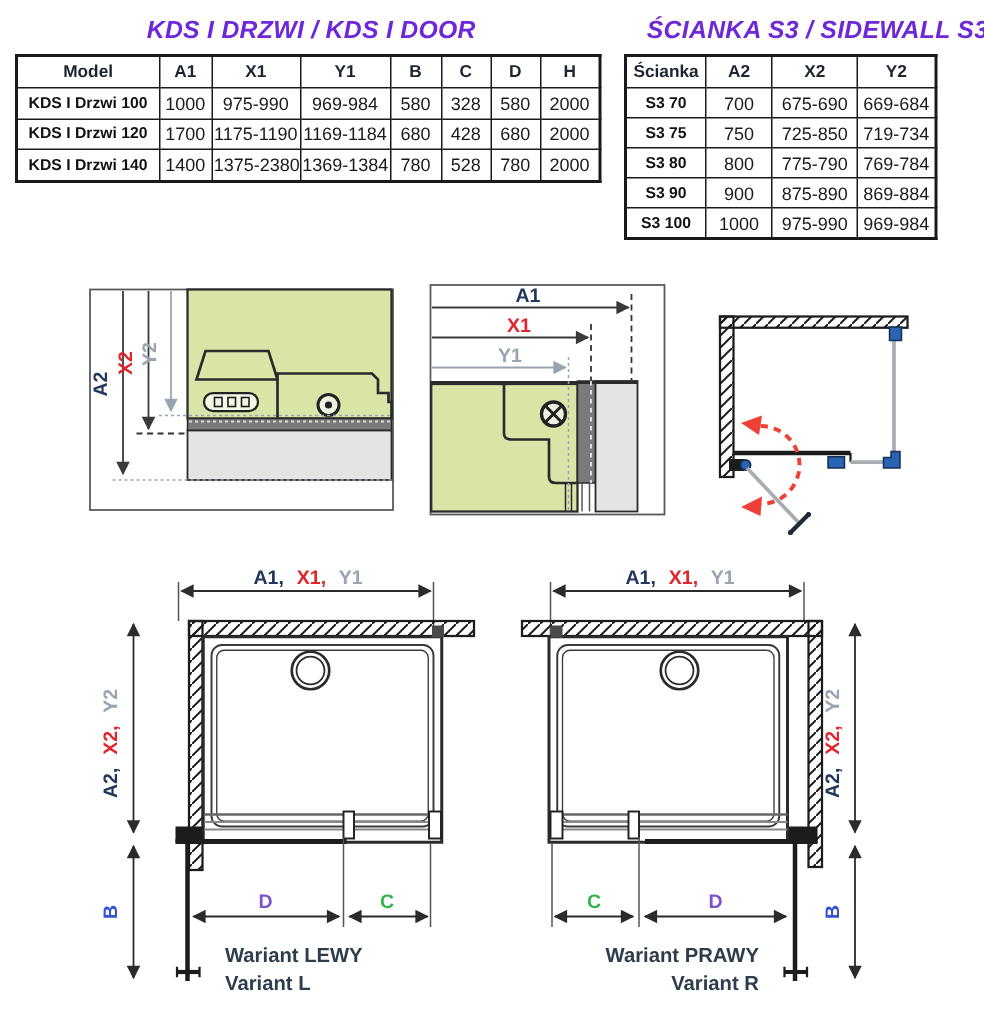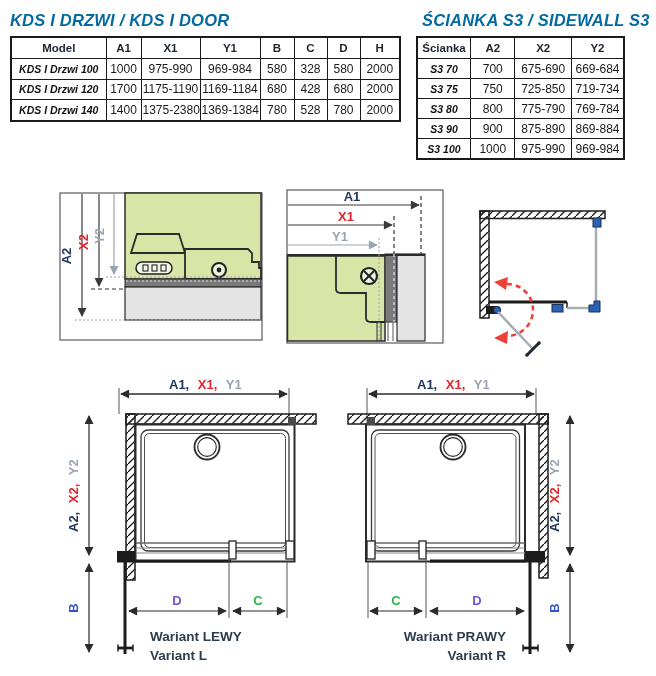--- a/index.html
+++ b/index.html
@@ -1,27 +1,27 @@
 <!DOCTYPE html>
 <html><head>
 <meta charset="utf-8">
 <style>
   html,body{margin:0;padding:0;background:#fff;}
   #sheet{position:relative;width:656px;height:676px;background:#fff;overflow:hidden;
          font-family:"Liberation Sans",sans-serif;}
   .abs{position:absolute;}
-  .title{font-size:16.5px;font-weight:bold;font-style:italic;color:#0369a1;text-align:left;
+  .title{font-size:16.5px;font-weight:bold;font-style:italic;color:#6d28d9;text-align:center;
          letter-spacing:.2px;white-space:nowrap;}
   table{border-collapse:collapse;background:#fff;table-layout:fixed;}
   table.spec{border:2px solid #1a1a1a;}
   .spec th,.spec td{border:1.5px solid #1a1a1a;text-align:center;vertical-align:middle;
          padding:0 1px;overflow:hidden;white-space:nowrap;}
   .spec th{font-size:11.5px;font-weight:bold;color:#1b2430;height:20px;}
   .spec td{font-size:12px;color:#1a1a1a;height:19px;}
-  .spec td.model{font-weight:bold;font-style:italic;font-size:10.5px;color:#111;}
+  .spec td.model{font-weight:bold;font-size:10.5px;color:#111;}
   #doors-table td{height:19.5px;}
   .cx{color:#e2252b;} .cy{color:#99a4b2;} .cb{color:#3555cf;}
   .cc{color:#2fb449;} .cd{color:#7c53cc;}
   svg text{font-family:"Liberation Sans",sans-serif;font-weight:bold;font-size:13px;}
   svg text.cap{font-size:13.5px;font-weight:bold;}
 </style>
 </head>
 <body>
 
 <div id="sheet">

